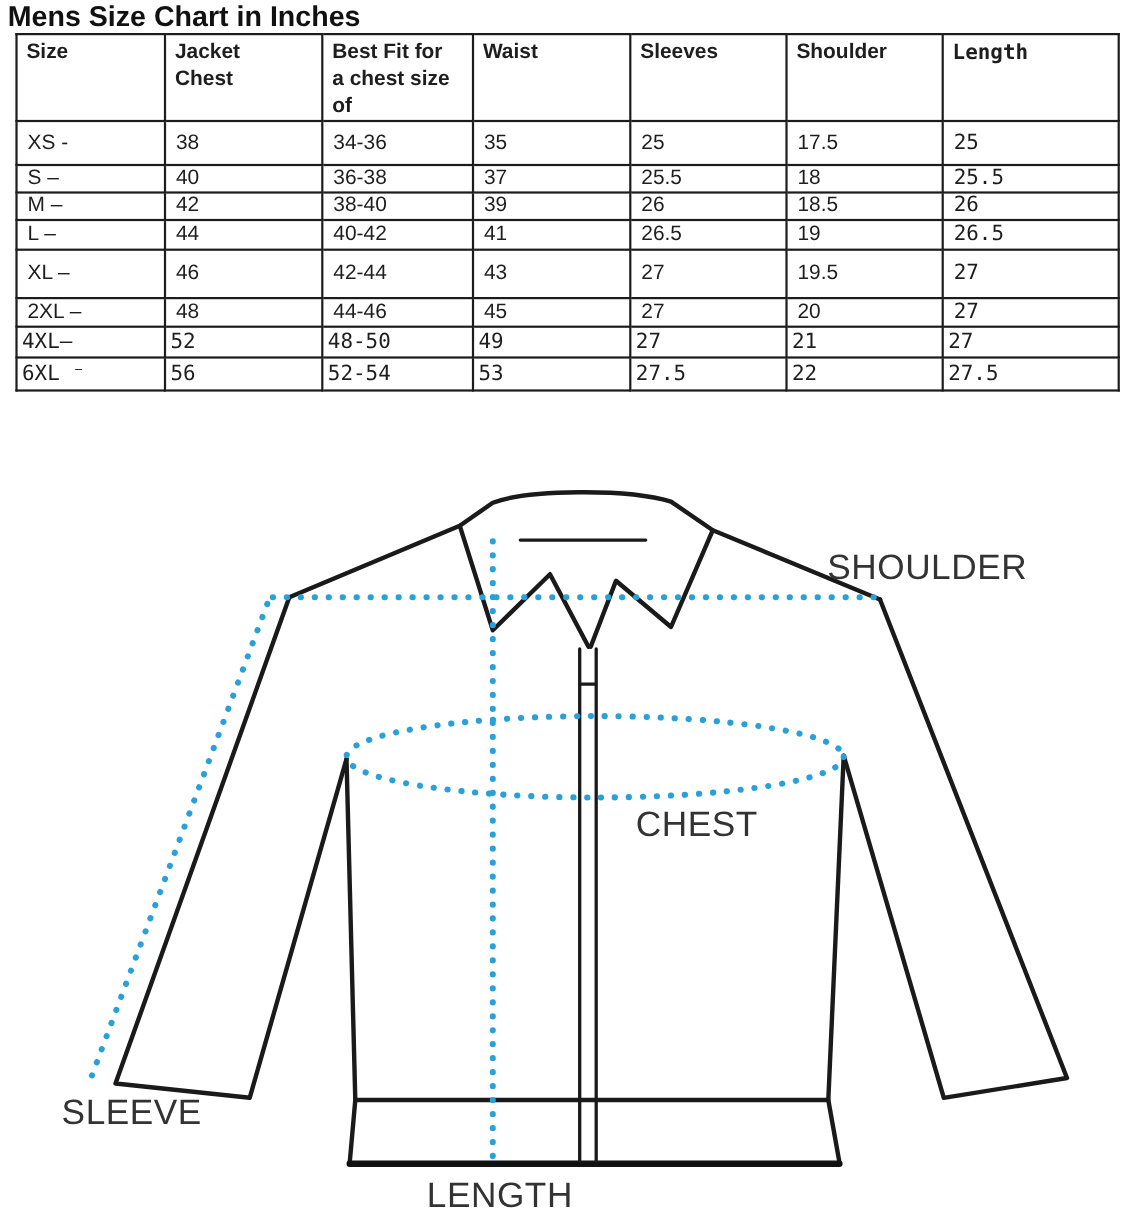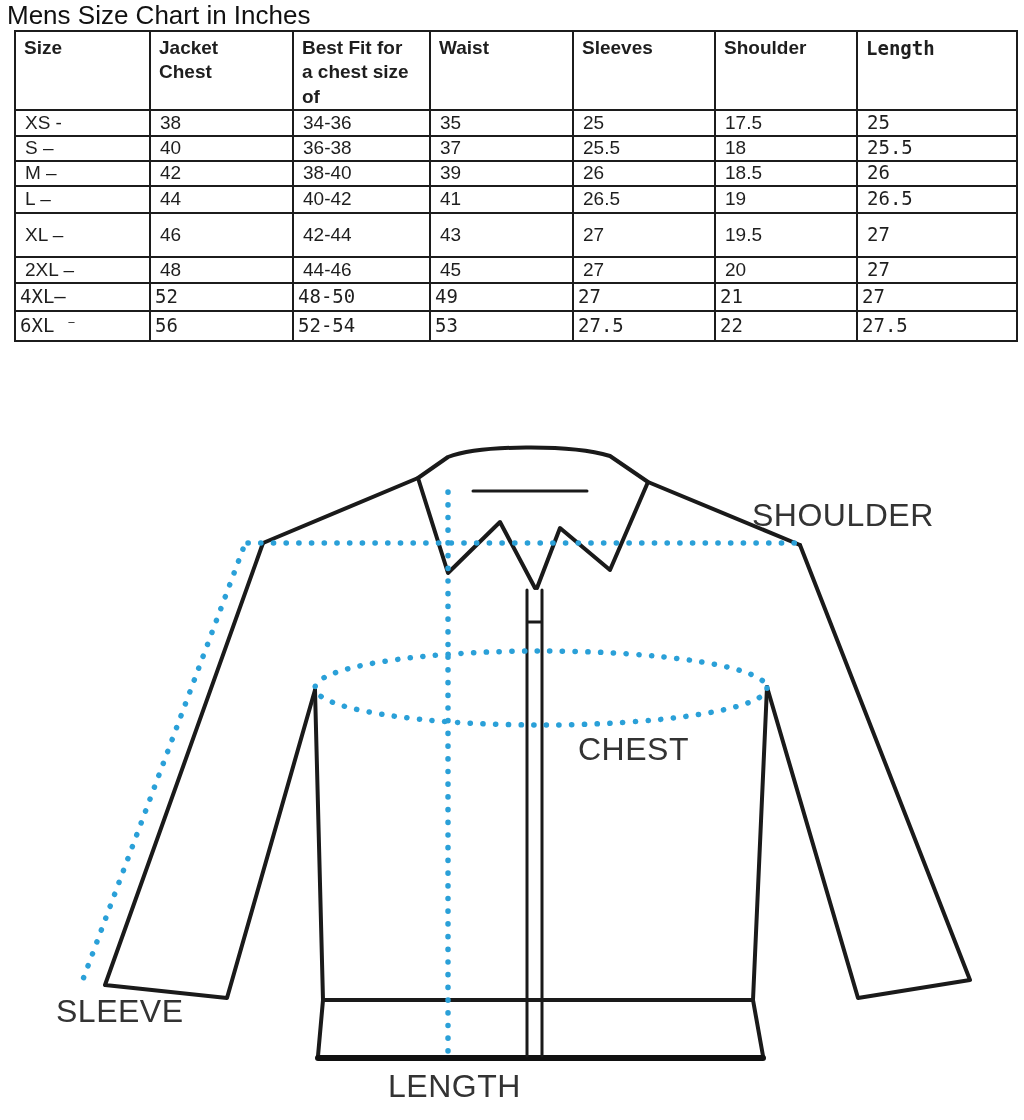--- a/index.html
+++ b/index.html
@@ -1,18 +1,18 @@
 <!DOCTYPE html>
 <html><head>
 <meta charset="utf-8">
 <style>
   html,body{margin:0;padding:0;background:#fff;}
   .page{position:relative;width:1024px;height:1120px;background:#ffffff;
         font-family:"Liberation Sans",sans-serif;overflow:hidden;}
-  .title{position:absolute;left:7px;top:0px;font-size:26px;font-weight:normal;
+  .title{position:absolute;left:7px;top:0px;font-size:26px;font-weight:bold;
          color:#111;white-space:nowrap;}
   table.size-table{position:absolute;left:14px;top:30px;border-collapse:collapse;
          table-layout:fixed;background:#fff;}
   .size-table th,.size-table td{border:2px solid #1c1c1c;color:#1e1e1e;
          overflow:hidden;white-space:pre-line;}
   .size-table th{font-size:19px;font-weight:bold;text-align:left;vertical-align:top;
          padding:4px 3px 0 8px;line-height:1.28;height:71px;}
   .size-table td{font-size:19px;vertical-align:middle;padding:0 3px 0 9px;line-height:1.05;}
   .mono{font-family:"DejaVu Sans Mono","Liberation Mono",monospace;}
   tr.mono-row td{padding-left:4px;}
@@ -49,21 +49,21 @@
           <th>Best Fit for
 a chest size
 of</th>
           <th>Waist</th>
           <th>Sleeves</th>
           <th>Shoulder</th>
           <th class="mono">Length</th>
         </tr>
       </thead>
     <tbody>
-        <tr style="height: 26px;">
+        <tr style="height: 40px;">
           <td>XS -</td>
           <td>38</td>
           <td>34-36</td>
           <td>35</td>
           <td>25</td>
           <td>17.5</td>
           <td class="mono">25</td>
         </tr>
         <tr style="height: 25px;">
           <td>S –</td>

